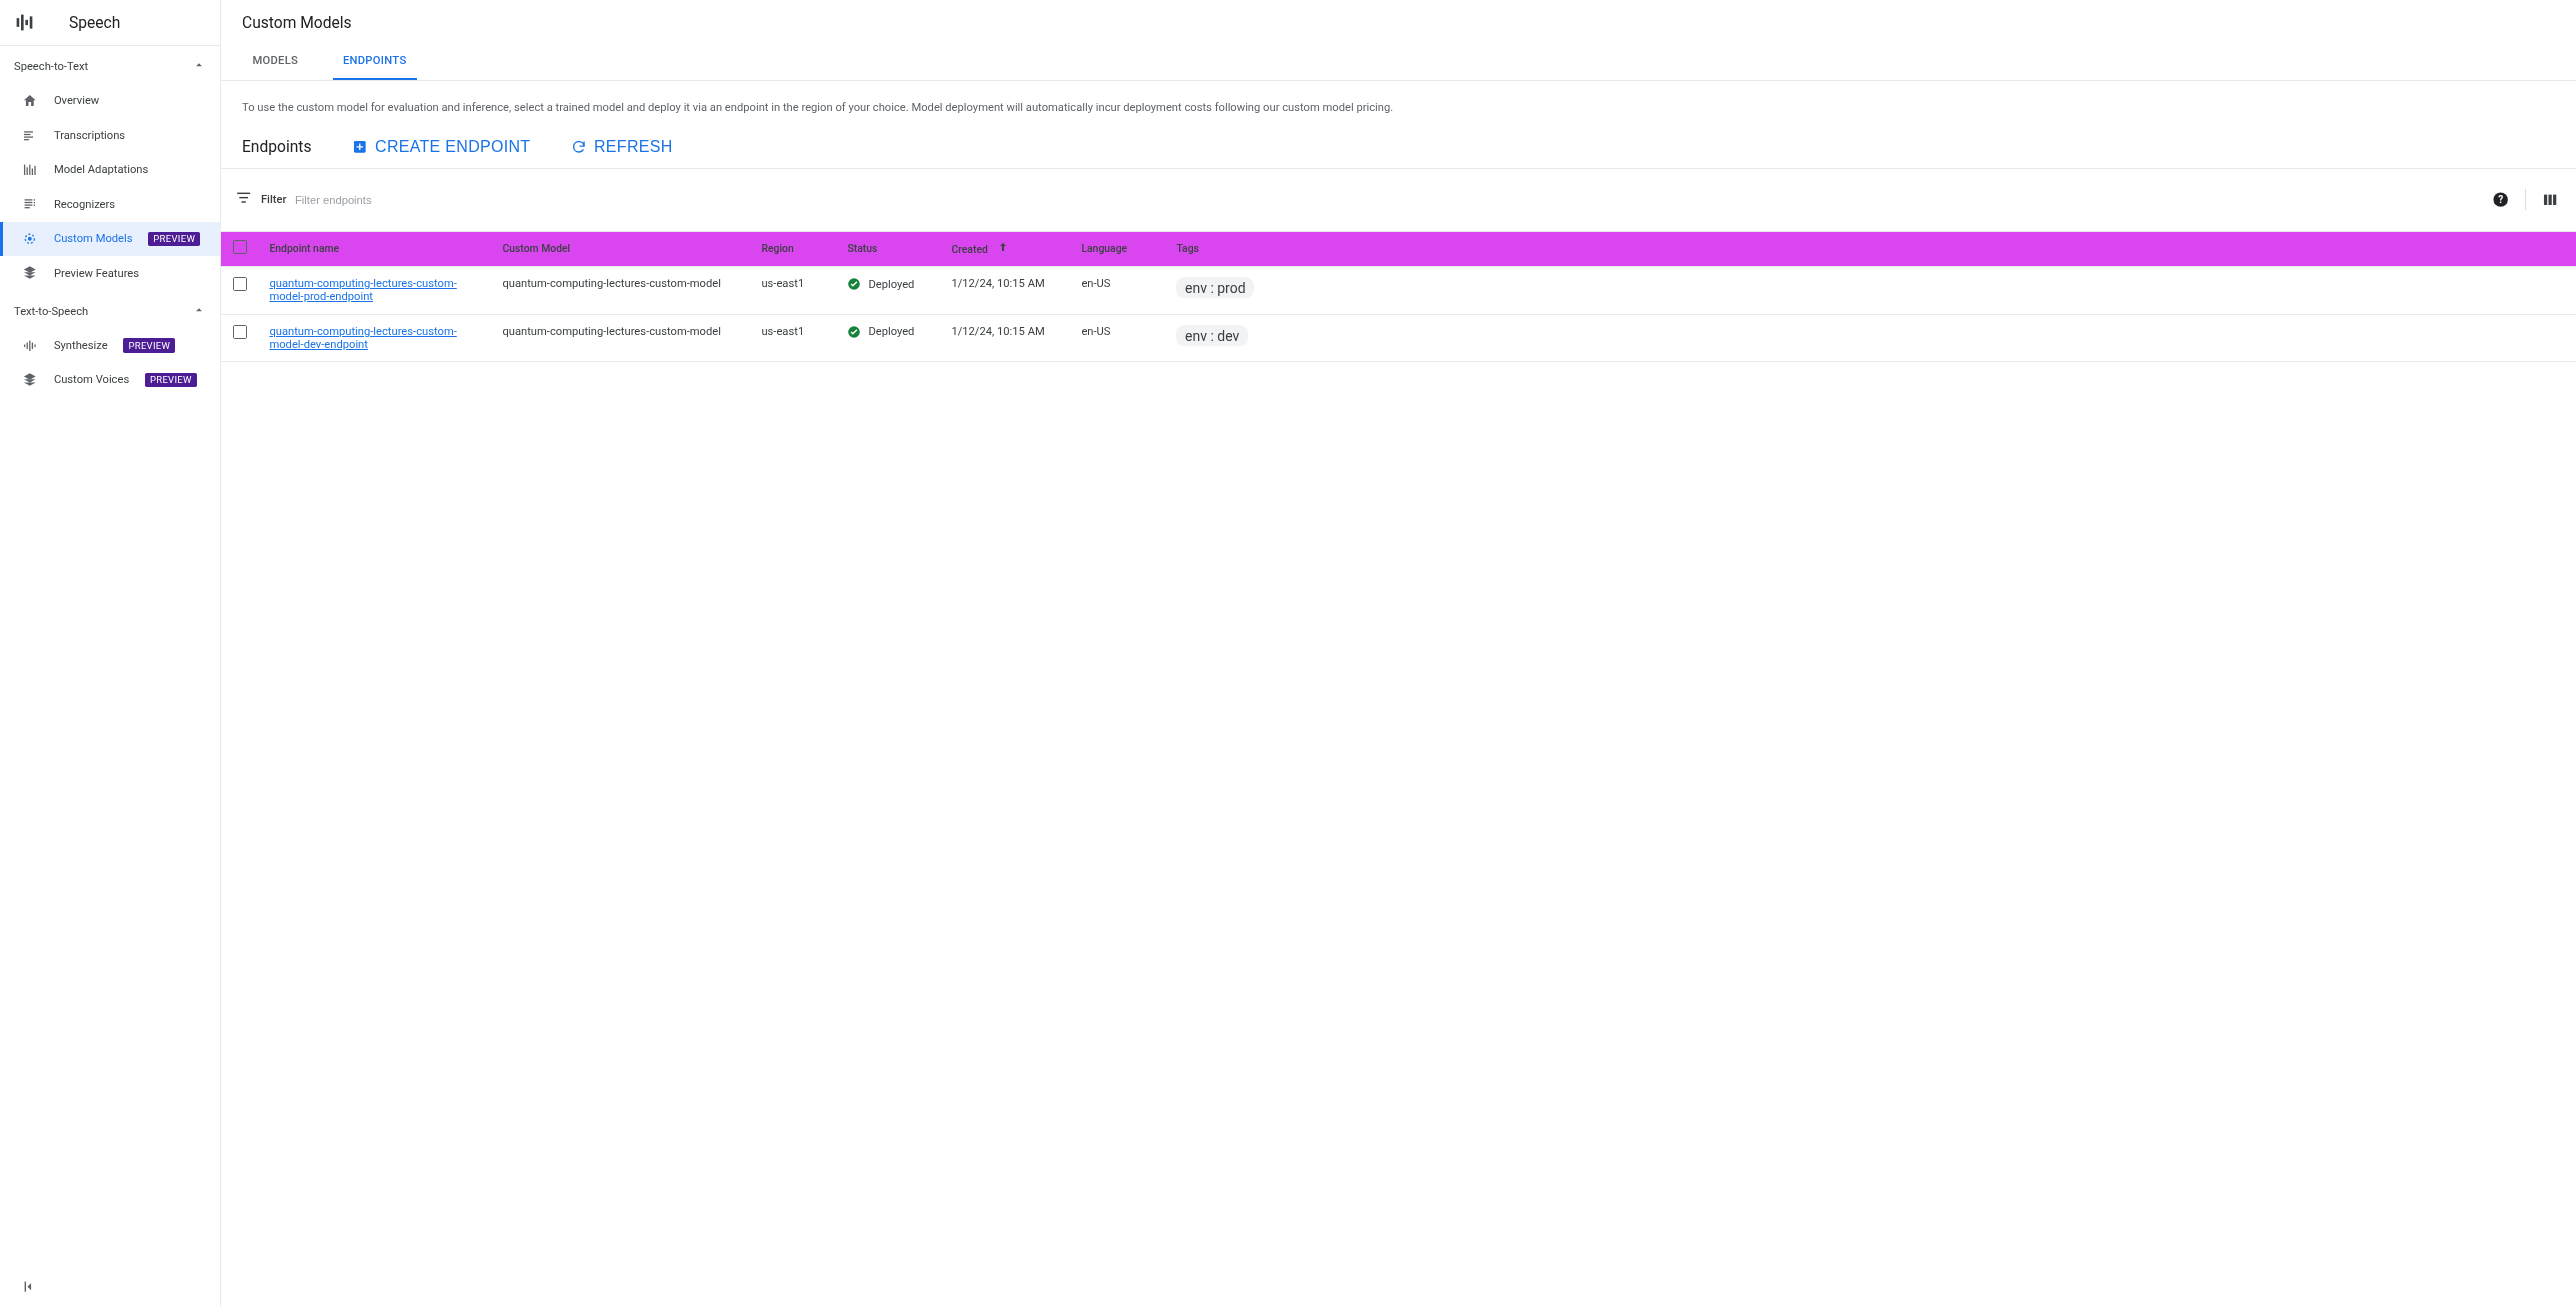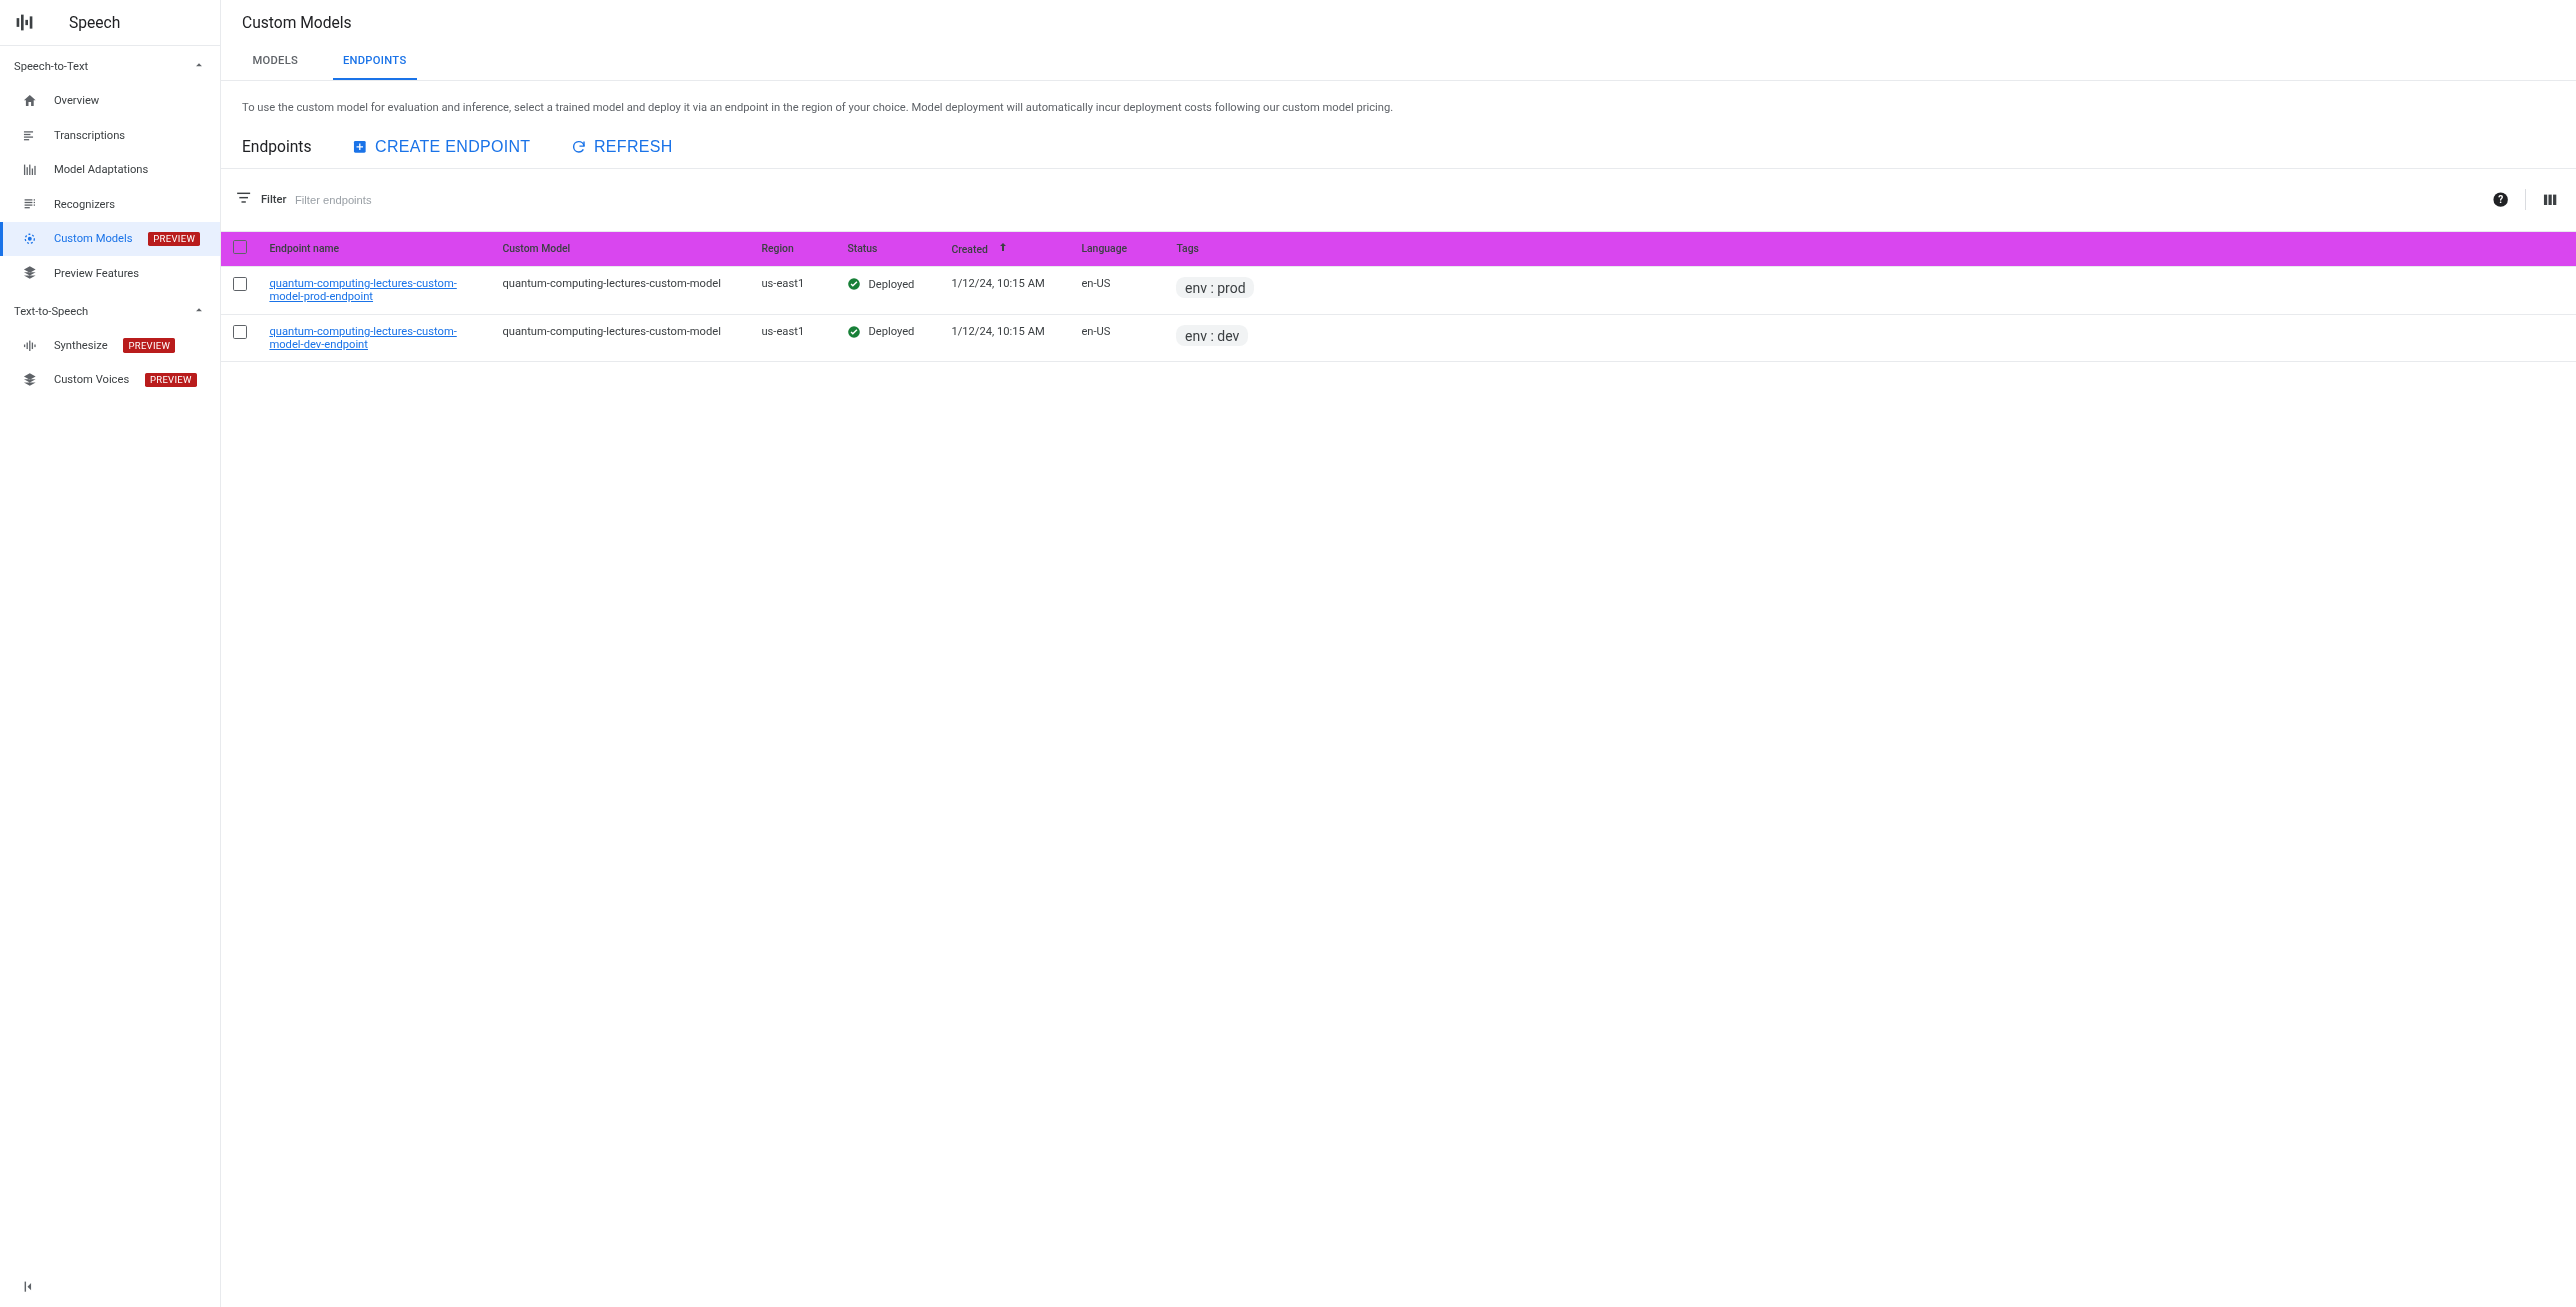--- a/index.html
+++ b/index.html
@@ -55,21 +55,21 @@
 .nav-item.active::before {
   content: '';
   position: absolute;
   left: 0; top: 0; bottom: 0;
   width: 2.6px;
   background: #1a73e8;
 }
 .nav-icon { width: 17.3px; height: 17.3px; display:flex; align-items:center; justify-content:center; color:#5f6368; flex-shrink:0; }
 .nav-item.active .nav-icon { color:#1a73e8; }
 .preview-badge {
-  background: #b91c1c;
+  background: #4c1d95;
   color: #fff;
   font-size: 9.5px;
   letter-spacing: 0.3px;
   padding: 1.7px 5.2px;
   border-radius: 1.7px;
 }
 .collapse-btn {
   position: absolute;
   bottom: 8.6px;
   left: 17.3px;

